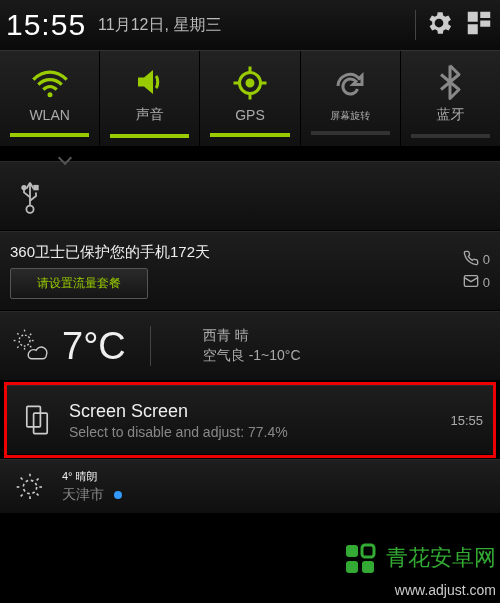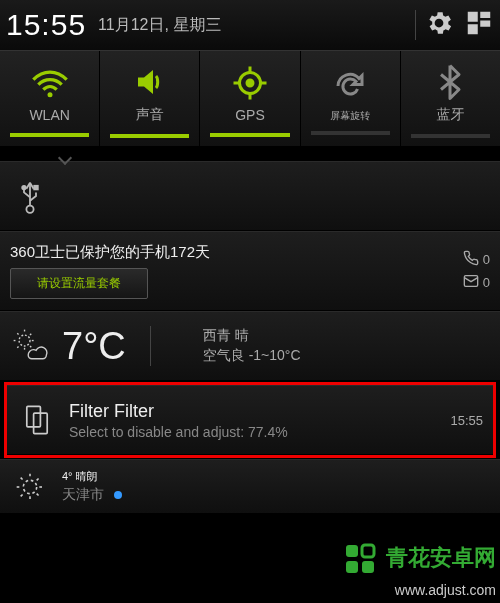--- a/index.html
+++ b/index.html
@@ -89,21 +89,21 @@
     }
     .weather-temp { font-size: 38px; color: #eee; font-weight:300;}
     .weather-lines { font-size: 14px; color: #aaa; line-height:1.4;margin-left:28px;}
     .watermark-text {
       position: absolute;
       bottom: 4px;
       right: 4px;
       text-align: right;
       pointer-events: none;
     }
-    .wm1 { color:#3a3; font-size:22px; font-weight:bold; }
+    .wm1 { color:#3a3; font-size:22px; font-weight:normal; }
     .wm2 { color:#ccc; font-size:14px; }
     .count-item{display:flex;align-items:center;gap:4px;}
     .icon-360 {width:36px;height:36px;border-radius:50%;background:radial-gradient(circle at 35% 35%,#cf3,#6a0);display:flex;align-items:center;justify-content:center;font-size:10px;color:#063;font-weight:bold;}
   </style>
 </head>
 <body>
 
 <div class="statusbar">
   <span class="time">15:55</span>
   <span class="date">11月12日, 星期三</span>
@@ -249,21 +249,21 @@
 
 <div class="highlight-box">
   <div class="notif">
     <div class="notif-icon">
       <svg width="28" height="34" viewBox="0 0 24 30" fill="none" stroke="#ccc" stroke-width="1.5">
           <rect x="3" y="3" width="12" height="18" rx="1"></rect>
           <rect x="9" y="9" width="12" height="18" rx="1"></rect>
         </svg>
     </div>
     <div class="notif-body">
-      <div class="notif-title">Filter Filter</div>
+      <div class="notif-title">Screen Screen</div>
       <div class="notif-sub">Select to disable and adjust: 77.4%</div>
     </div>
     <div class="notif-right">
       <span>15:55</span>
     </div>
   </div>
 </div>
 
 <div class="notif" style="min-height:55px">
   <div class="notif-icon">

